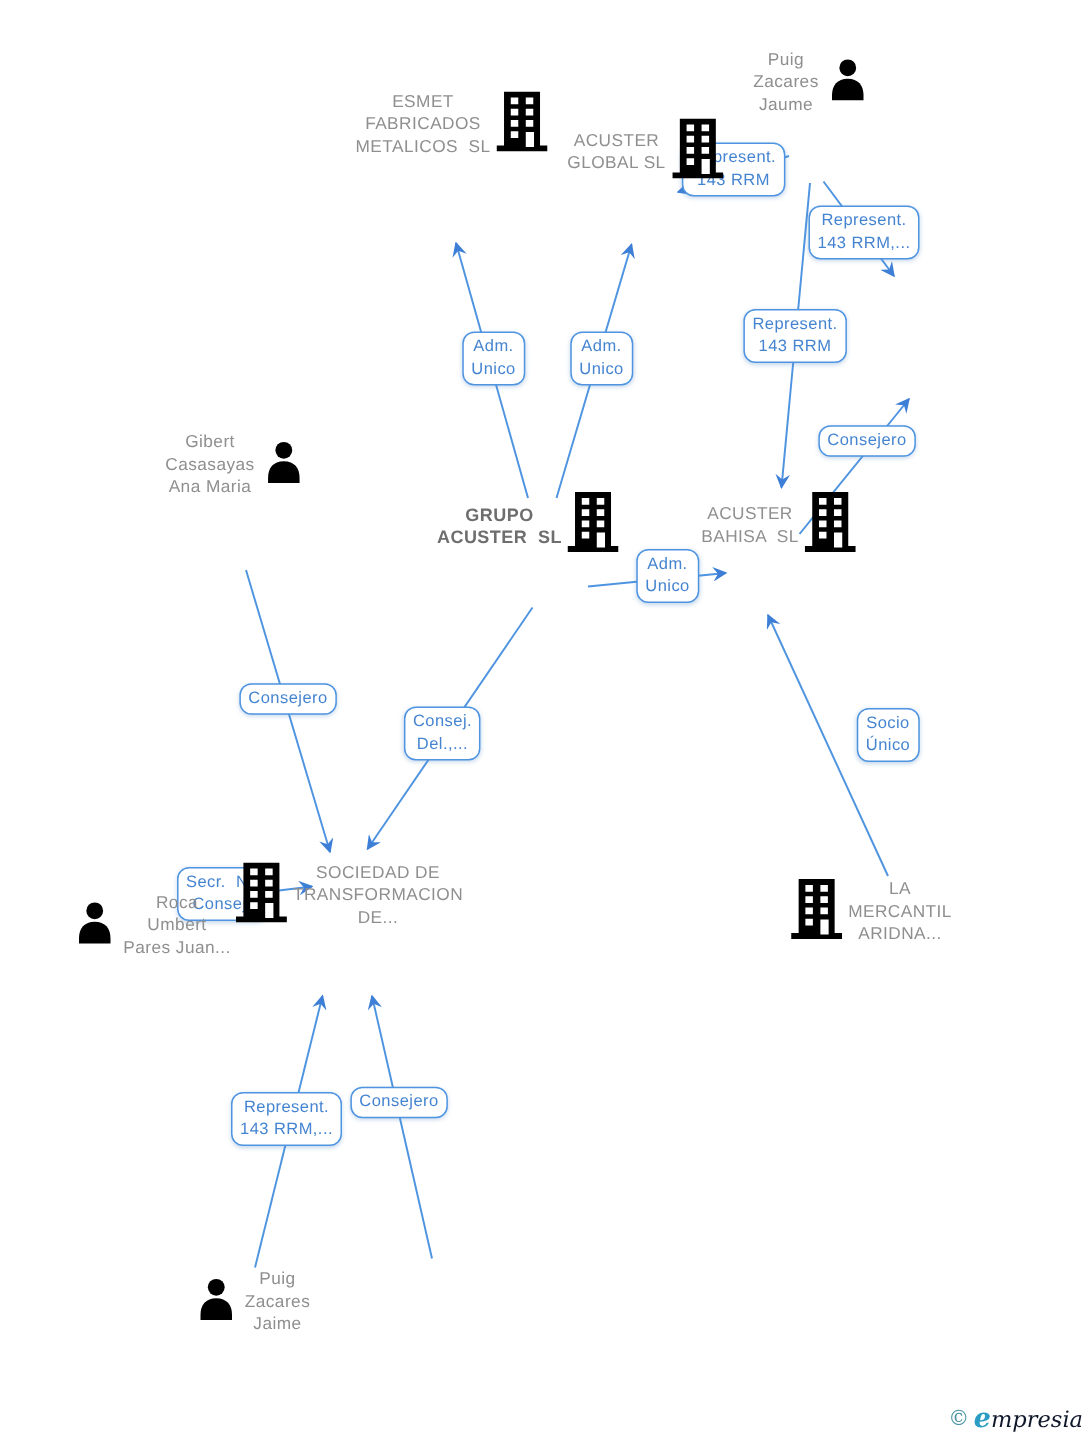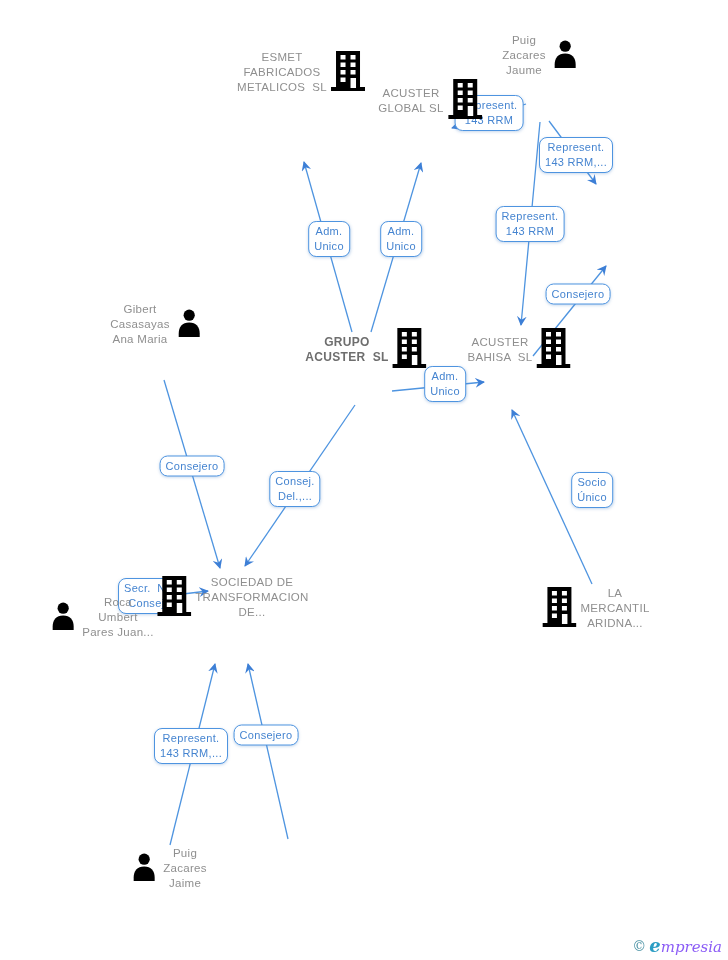--- a/index.html
+++ b/index.html
@@ -68,21 +68,21 @@
     white-space: nowrap;
   }
   .watermark .wm-copy {
     font-style: normal;
     color: #4d94a6;
     font-size: 14px;
     vertical-align: 1px;
     margin-right: 3px;
   }
   .watermark .wm-e { color: #2b9dc4; font-size: 18px; font-weight: bold; }
-  .watermark .wm-rest { color: #8b5cf6; font-size: 15px; }
+  .watermark .wm-rest { color: #0f172a; font-size: 15px; }
 </style>
 </head>
 <body>
 
 <div id="canvas">
 
   <svg width="0" height="0" style="position:absolute" aria-hidden="true">
     <defs>
       <symbol id="sym-building" viewBox="0 0 34 40">
         <rect class="bfill" x="0" y="36" width="34" height="4"></rect>
@@ -117,21 +117,21 @@
     <line x1="533" y1="356" x2="606" y2="266" marker-end="url(#arr)"></line>
     <line x1="392" y1="391" x2="484" y2="382" marker-end="url(#arr)"></line>
     <line x1="592" y1="584" x2="512" y2="410" marker-end="url(#arr)"></line>
     <line x1="164" y1="380" x2="220" y2="568" marker-end="url(#arr)"></line>
     <line x1="355" y1="405" x2="245" y2="566" marker-end="url(#arr)"></line>
     <line x1="124" y1="601" x2="208" y2="591" marker-end="url(#arr)"></line>
     <line x1="170" y1="845" x2="215" y2="664" marker-end="url(#arr)"></line>
     <line x1="288" y1="839" x2="248" y2="664" marker-end="url(#arr)"></line>
   </svg>
 
-  <div class="node" style="left:301px; top:50px;">
+  <div class="node" style="left:301px; top:61px;">
     <div class="node-label">ESMET
 FABRICADOS
 METALICOS  SL</div>
     <span class="icon-company"><svg width="34" height="40">
           <use href="#sym-building"></use>
         </svg></span>
   </div>
 
   <div class="node" style="left:430px; top:79px;">
     <div class="node-label">ACUSTER
@@ -144,30 +144,30 @@
   <div class="node" style="left:541px; top:33px;">
     <div class="node-label">Puig
 Zacares
 Jaume</div>
     <span class="icon-person"><svg width="30" height="28">
           <use href="#sym-person"></use>
         </svg></span>
   </div>
 
 
-  <div class="node" style="left:157px; top:288px;margin-top:14px;">
+  <div class="node" style="left:157px; top:288px;">
     <div class="node-label">Gibert
 Casasayas
 Ana Maria</div>
     <span class="icon-person"><svg width="30" height="30">
           <use href="#sym-person"></use>
         </svg></span>
   </div>
 
-  <div class="node highlight" style="left:366px; top:328px;">
+  <div class="node highlight" style="left:352px; top:328px;">
     <div class="node-label">GRUPO
 ACUSTER  SL</div>
     <span class="icon-company"><svg width="34" height="40">
           <use href="#sym-building"></use>
         </svg></span>
   </div>
 
   <div class="node" style="left:519px; top:328px;">
     <div class="node-label">ACUSTER
 BAHISA  SL</div>
@@ -187,21 +187,21 @@
 
   <div class="node" style="left:233px; top:575px;">
     <span class="icon-company"><svg width="34" height="40">
           <use href="#sym-building"></use>
         </svg></span>
     <div class="node-label">SOCIEDAD DE
 TRANSFORMACION
 DE...</div>
   </div>
 
-  <div class="node" style="left:596px; top:586px;align-items:flex-end;">
+  <div class="node" style="left:581px; top:586px;align-items:flex-end;">
     <span class="icon-company"><svg width="34" height="40">
           <use href="#sym-building"></use>
         </svg></span>
     <div class="node-label">LA
 MERCANTIL
 ARIDNA...</div>
   </div>
 
   <div class="node" style="left:168px; top:846px;">
     <span class="icon-person"><svg width="30" height="28">

